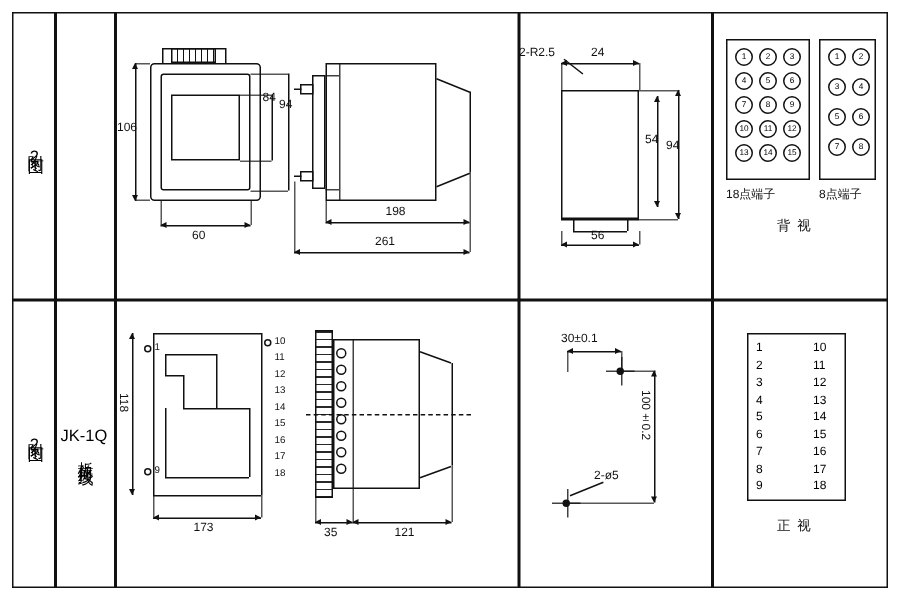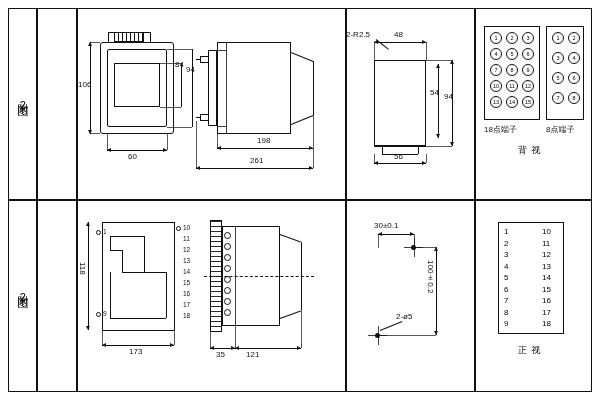--- a/index.html
+++ b/index.html
@@ -145,21 +145,21 @@
     <div class="ln lnh" style="left:30px;top:134px;width:36px;"></div>
 
     <div class="lbl" style="left:-6px;top:10px;font-size:8px;">2-R2.5</div>
     <div class="ln" style="left:24px;top:19px;width:16px;height:1px;transform-origin:left center;transform:rotate(38deg);"></div>
 
     <div class="ln lnh" style="left:22px;top:22px;width:52px;"></div>
     <div class="arrowL" style="left:22px;top:19.5px;"></div>
     <div class="arrowR" style="left:70px;top:19.5px;"></div>
     <div class="ln lnv" style="left:22px;top:22px;height:18px;opacity:.7;"></div>
     <div class="ln lnv" style="left:74px;top:22px;height:18px;opacity:.7;"></div>
-    <div class="dim" style="left:42px;top:10px;">48</div>
+    <div class="dim" style="left:42px;top:10px;">24</div>
 
     <div class="ln lnv" style="left:86px;top:44px;height:74px;"></div>
     <div class="arrowU" style="left:83.5px;top:44px;"></div>
     <div class="arrowD" style="left:83.5px;top:114px;"></div>
     <div class="dim" style="left:78px;top:68px;">54</div>
 
     <div class="ln lnv" style="left:100px;top:40px;height:86px;"></div>
     <div class="arrowU" style="left:97.5px;top:40px;"></div>
     <div class="arrowD" style="left:97.5px;top:122px;"></div>
     <div class="ln lnh" style="left:74px;top:40px;width:26px;opacity:.7;"></div>
@@ -205,20 +205,24 @@
 
     <div class="lbl" style="left:2px;top:102px;font-size:8px;">18点端子</div>
     <div class="lbl" style="left:64px;top:102px;font-size:8px;">8点端子</div>
     <div class="lbl cn" style="left:36px;top:122px;">背  视</div>
   </div>
 
   <div class="cell-label" style="left:8px;top:200px;width:28px;height:192px;">
     <span class="vtext">附图2</span>
   </div>
 
+  <div class="rowname" style="left:36px;top:200px;width:40px;height:192px;">
+    <span class="lat">JK-1Q</span>
+    <span class="vtext small">板前接线</span>
+  </div>
 
   <div class="dwg" style="left:84px;top:212px;width:120px;height:175px;">
 
     <div class="rect" style="left:18px;top:10px;width:72px;height:108px;border:none;"></div>
     <div class="ln lnv" style="left:18px;top:10px;height:108px;background:#111;"></div>
     <div class="ln lnh" style="left:18px;top:10px;width:72px;background:#111;"></div>
     <div class="ln lnv" style="left:90px;top:10px;height:108px;background:#111;"></div>
     <div class="ln lnh" style="left:18px;top:118px;width:72px;background:#111;"></div>
 
     <div class="ln lnh" style="left:26px;top:24px;width:34px;"></div>
@@ -288,21 +292,21 @@
     <div class="arrowL" style="left:6px;top:133.5px;"></div>
     <div class="arrowR" style="left:27px;top:133.5px;"></div>
     <div class="ln lnv" style="left:6px;top:120px;height:16px;opacity:.7;"></div>
     <div class="ln lnv" style="left:31px;top:114px;height:22px;opacity:.7;"></div>
     <div class="dim" style="left:12px;top:138px;">35</div>
 
     <div class="ln lnh" style="left:31px;top:136px;width:66px;"></div>
     <div class="arrowL" style="left:31px;top:133.5px;"></div>
     <div class="arrowR" style="left:93px;top:133.5px;"></div>
     <div class="ln lnv" style="left:97px;top:98px;height:38px;opacity:.7;"></div>
-    <div class="dim" style="left:42px;top:138px;">121</div>
+    <div class="dim" style="left:59px;top:138px;">121</div>
   </div>
 
   <div class="dwg" style="left:352px;top:212px;width:120px;height:175px;">
 
     <div class="ln lnh" style="left:26px;top:22px;width:36px;"></div>
     <div class="arrowL" style="left:26px;top:19.5px;"></div>
     <div class="arrowR" style="left:58px;top:19.5px;"></div>
     <div class="ln lnv" style="left:26px;top:22px;height:14px;opacity:.7;"></div>
     <div class="ln lnv" style="left:62px;top:22px;height:14px;opacity:.7;"></div>
     <div class="dim" style="left:22px;top:9px;">30±0.1</div>

